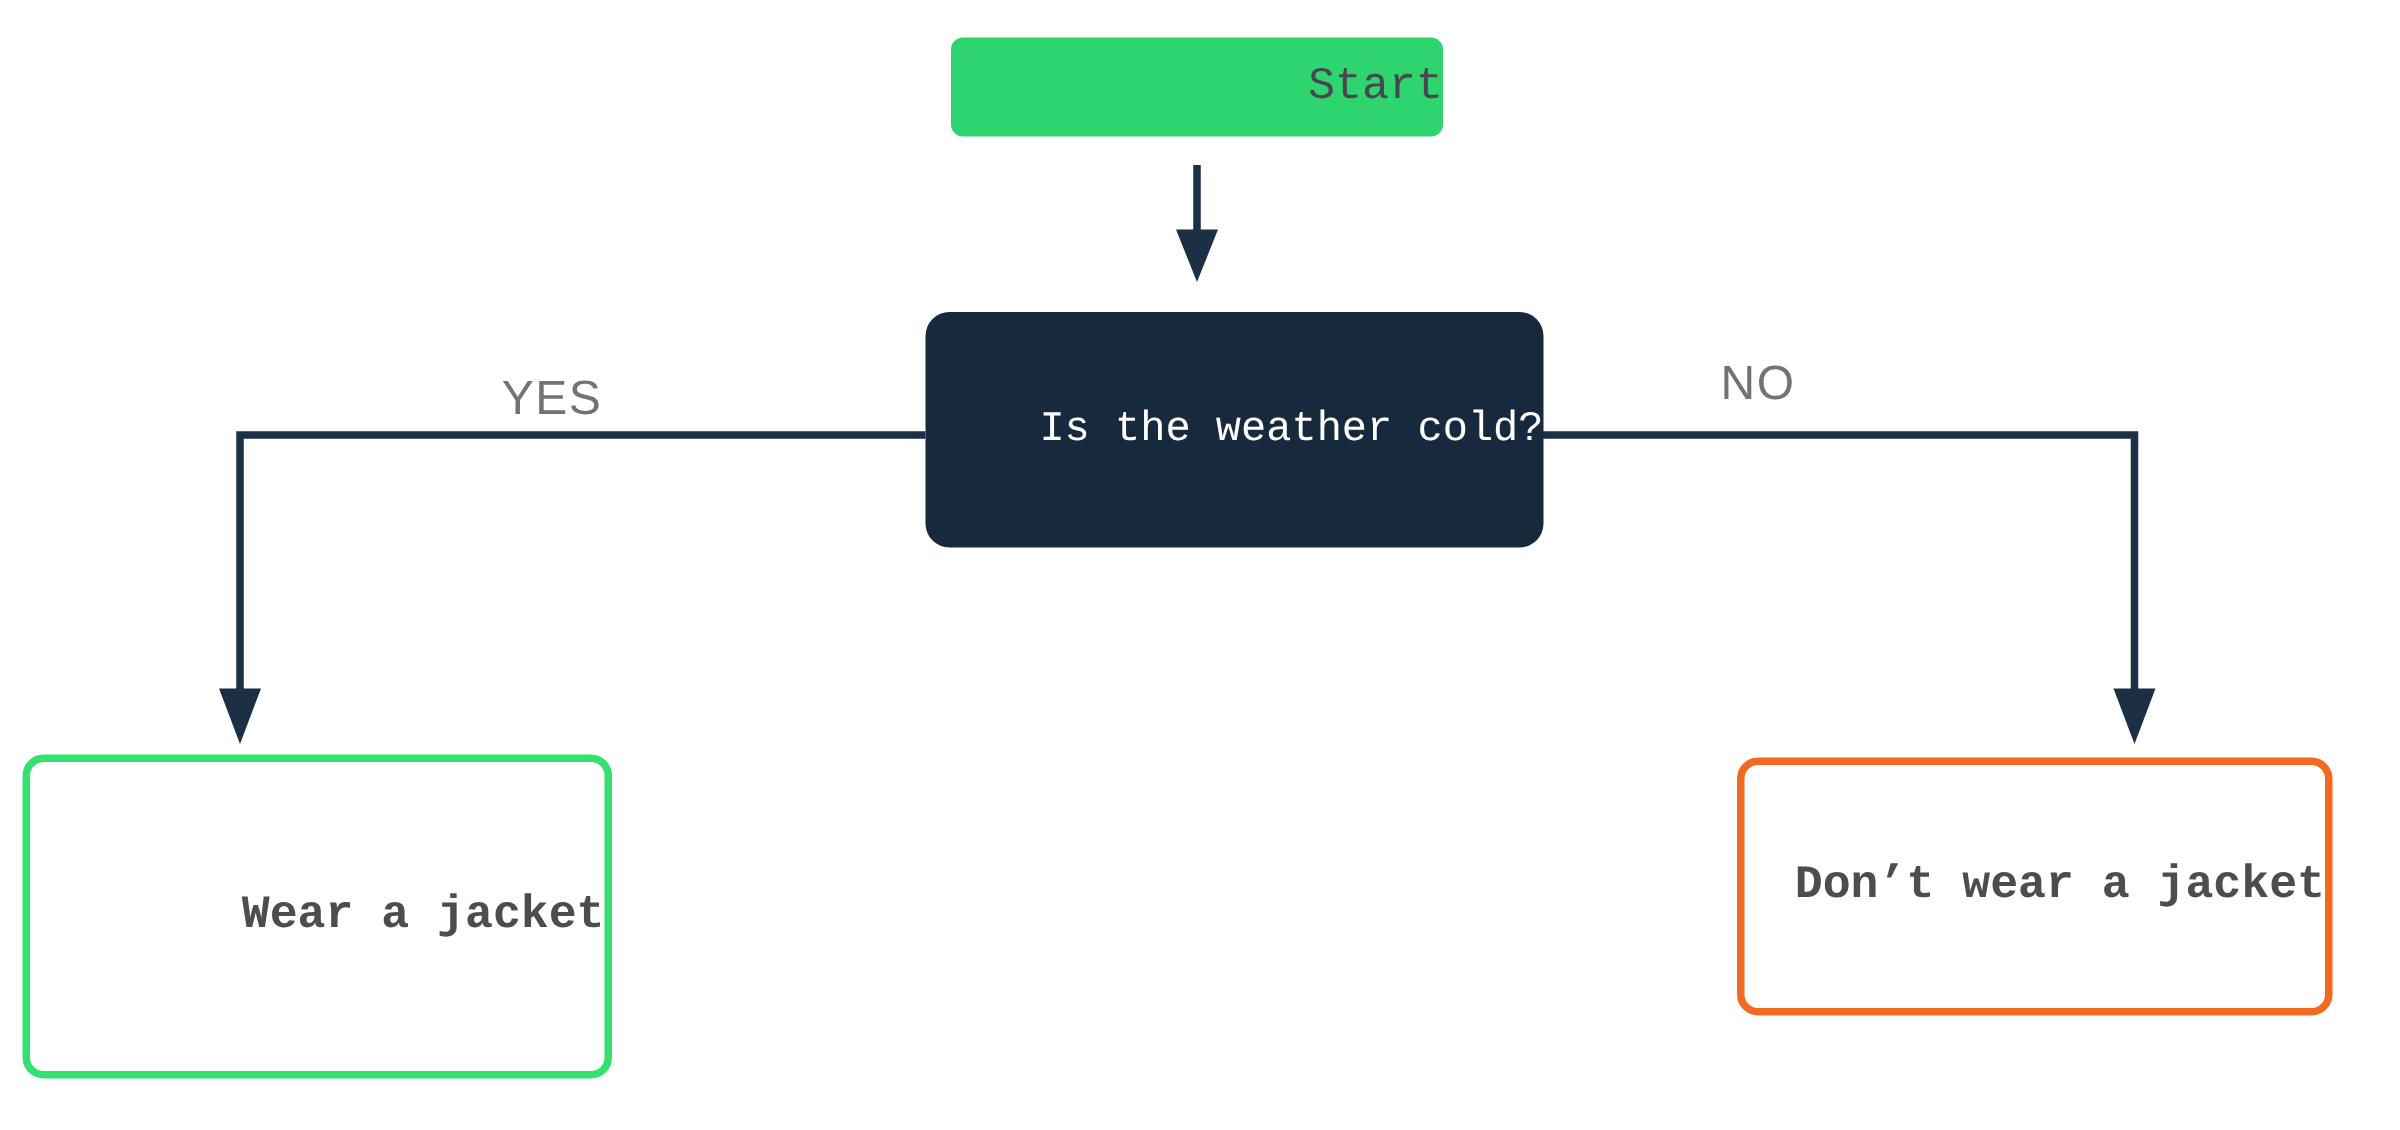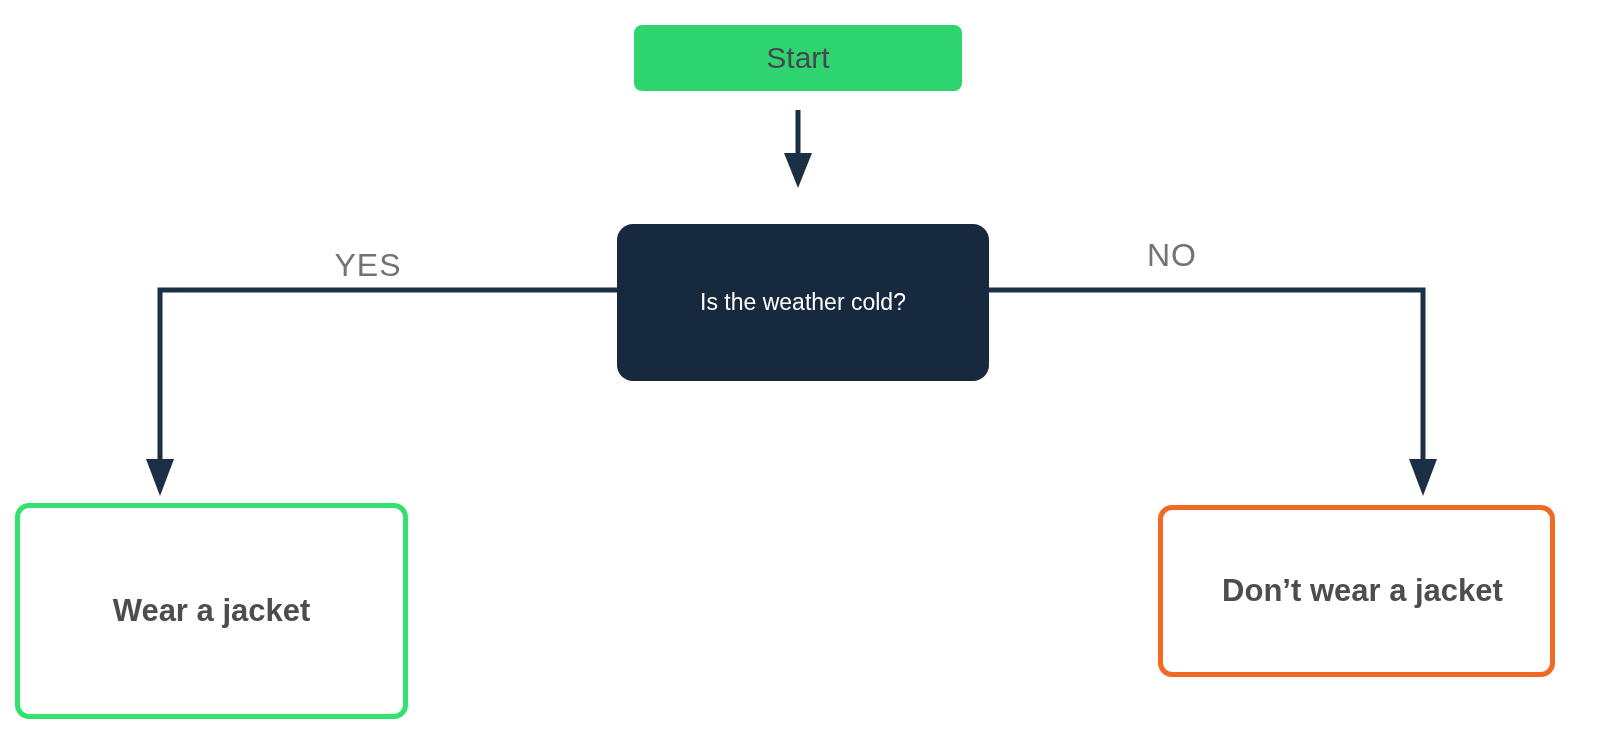--- a/index.html
+++ b/index.html
@@ -23,40 +23,41 @@
     height: 753px;
   }
   .edge {
     fill: none;
     stroke-width: 5px;
   }
   .node {
     position: absolute;
     display: flex;
     align-items: center;
-    justify-content: center;
+    justify-content: flex-end;
     text-align: center;
     box-sizing: border-box;
     line-height: 1.2;
+    font-family: Liberation Mono, monospace;
   }
   .node-start {
     left: 634px;
     top: 25px;
     width: 328px;
     height: 66px;
     border-radius: 8px;
     font-size: 30px;
   }
   .node-decision {
     left: 617px;
-    top: 224px;
-    width: 372px;
+    top: 208px;
+    width: 412px;
     height: 157px;
     border-radius: 16px;
-    font-size: 23px;
+    font-size: 28px;
   }
   .node-result {
     font-size: 31px;
     font-weight: bold;
     background: #ffffff;
     border: 5px solid;
     border-radius: 14px;
   }
   .node-yes {
     left: 15px;

